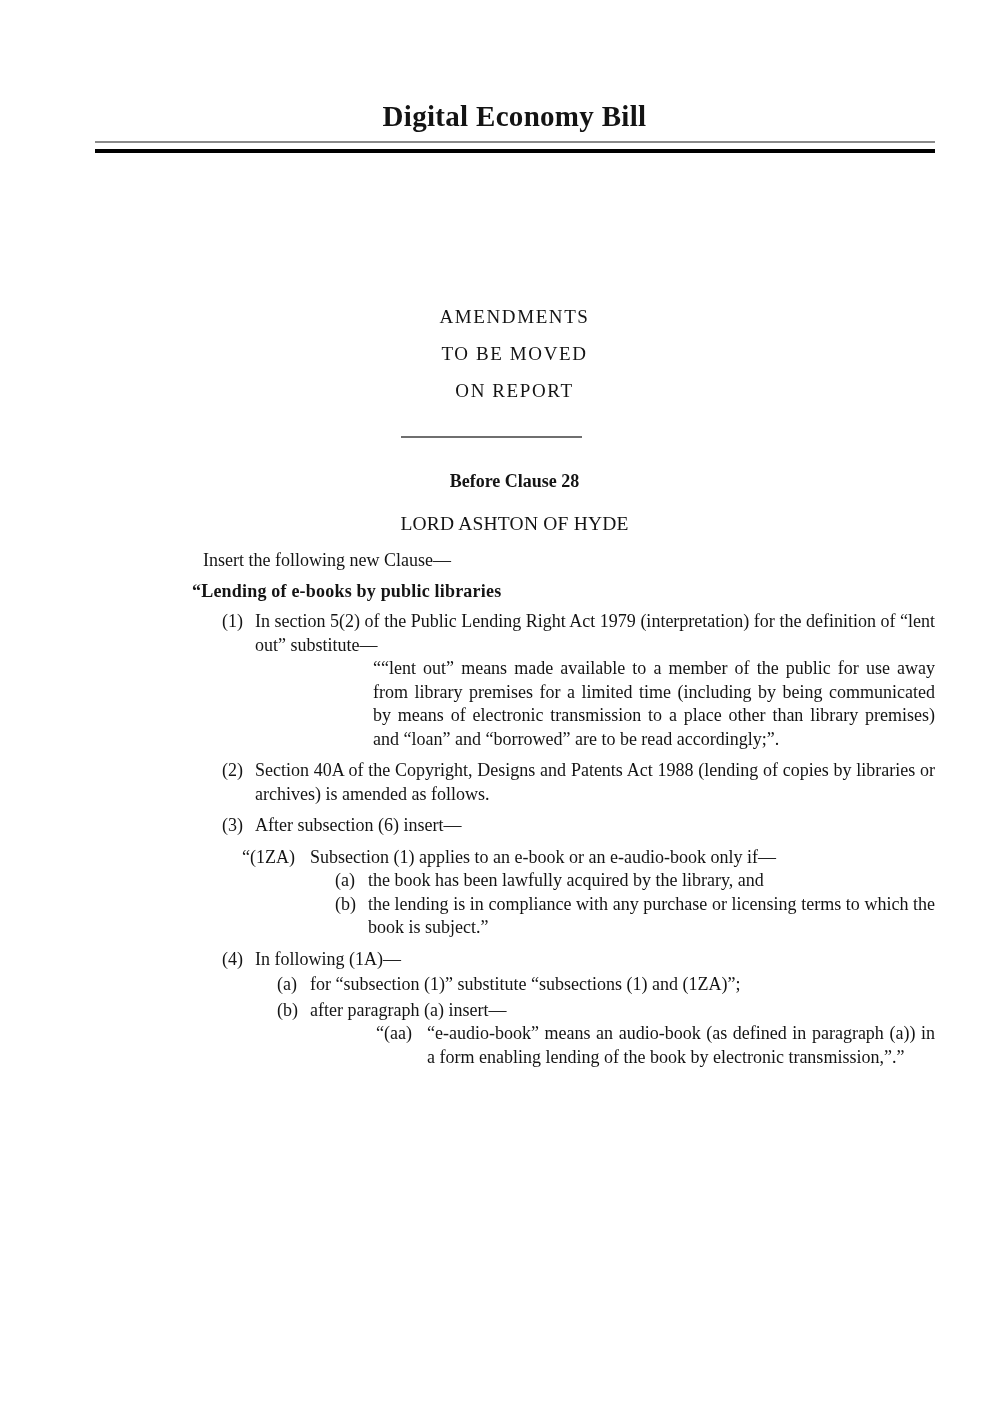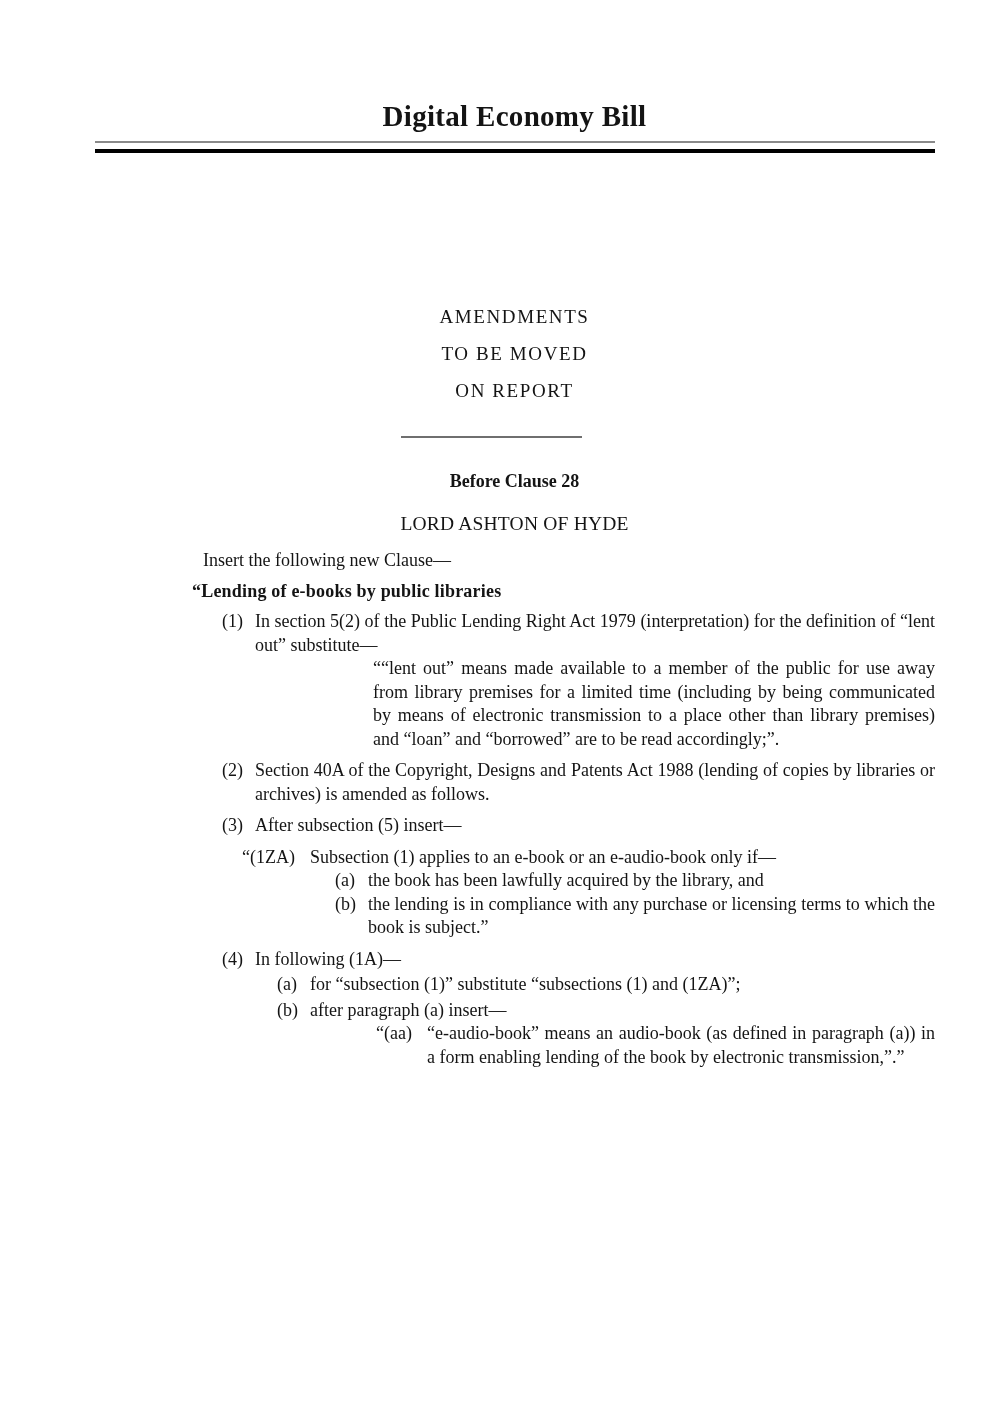--- a/index.html
+++ b/index.html
@@ -154,21 +154,21 @@
     </div>
     <div class="quote-block">““lent out” means made available to a member of the public for use away from library premises for a limited time (including by being communicated by means of electronic transmission to a place other than library premises) and “loan” and “borrowed” are to be read accordingly;”.</div>
 
     <div class="row prov">
       <span class="lbl">(2)</span>
       <span class="txt">Section 40A of the Copyright, Designs and Patents Act 1988 (lending of copies by libraries or archives) is amended as follows.</span>
     </div>
 
     <div class="row prov">
       <span class="lbl">(3)</span>
-      <span class="txt">After subsection (5) insert—</span>
+      <span class="txt">After subsection (6) insert—</span>
     </div>
     <div class="row inserted-subsec">
       <span class="lbl">“(1ZA)</span>
       <span class="txt">Subsection (1) applies to an e-book or an e-audio-book only if—</span>
     </div>
     <div class="row subpara-deep">
       <span class="lbl">(a)</span>
       <span class="txt">the book has been lawfully acquired by the library, and</span>
     </div>
     <div class="row subpara-deep">

